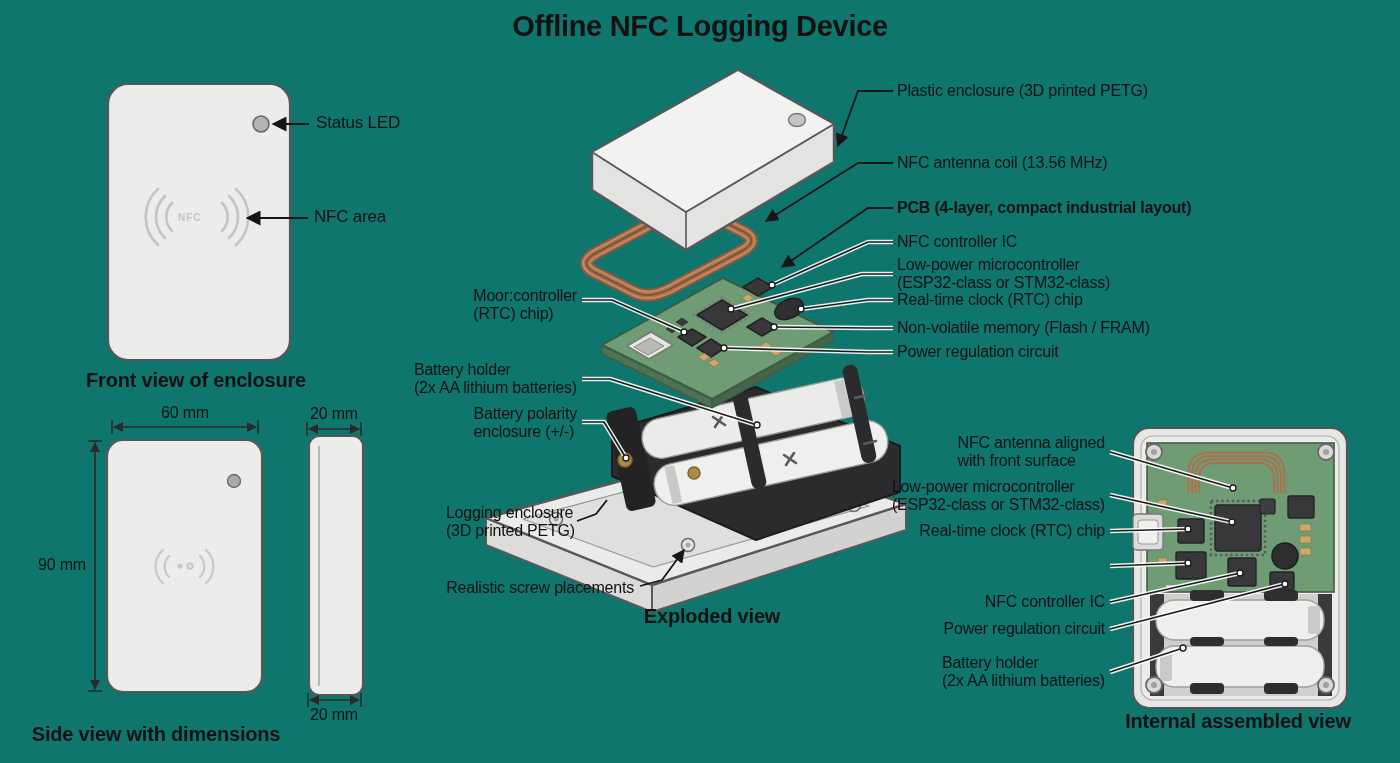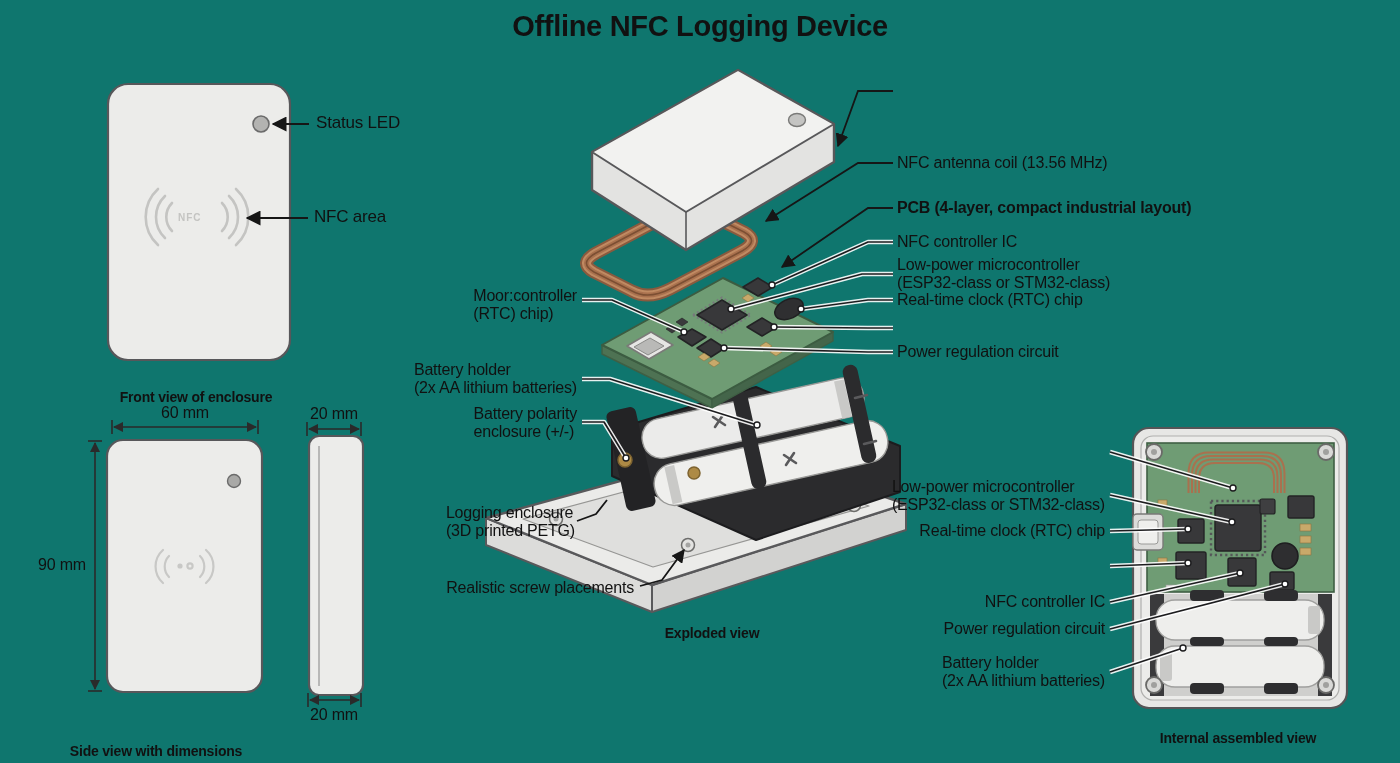--- a/index.html
+++ b/index.html
@@ -3,21 +3,21 @@
 <meta charset="utf-8">
 <style>
   html,body{margin:0;padding:0;background:#ffffff;}
   .canvas{position:relative;width:1400px;height:763px;background:#0f766e;overflow:hidden;
           font-family:"Liberation Sans",sans-serif;color:#111;}
   svg.art{position:absolute;left:0;top:0;}
   .lbl{position:absolute;font-size:16px;line-height:18px;white-space:nowrap;letter-spacing:-0.2px;}
   .r{}
   .c{transform:translateX(-50%);text-align:center;}
   .b{font-weight:bold;}
-  .cap{position:absolute;font-weight:bold;font-size:14px;white-space:nowrap;letter-spacing:-0.2px;margin-top:20px;}
+  .cap{position:absolute;font-weight:bold;font-size:20px;white-space:nowrap;letter-spacing:-0.2px;}
   .title{position:absolute;font-weight:bold;font-size:29px;letter-spacing:-0.3px;white-space:nowrap;}
 </style>
 </head>
 <body>
 
 <div class="canvas">
 
 <svg class="art" width="1400" height="763" viewBox="0 0 1400 763">
   <defs>
     <marker id="arr" viewBox="0 0 10 10" refX="9" refY="5" markerWidth="7.5" markerHeight="7.5" orient="auto-start-reverse">
@@ -308,28 +308,30 @@
 <div class="lbl" style="left:314px; top:208px; font-size:17px;">NFC area</div>
 <div class="lbl" style="left:178px; top:209px; font-size:10px; font-weight:bold; color:#c4c4c2; letter-spacing:1px;">NFC</div>
 <div class="cap c" style="left:196px; top:369px;">Front view of enclosure</div>
 
 <div class="lbl c" style="left:185px; top:404px;">60 mm</div>
 <div class="lbl c" style="left:334px; top:405px;">20 mm</div>
 <div class="lbl r" style="left:38px; top:556px; width:50px;">90 mm</div>
 <div class="lbl c" style="left:334px; top:706px;">20 mm</div>
 <div class="cap c" style="left:156px; top:723px;">Side view with dimensions</div>
 
+<div class="lbl" style="left:897px; top:82px;">Plastic enclosure (3D printed PETG)</div>
 <div class="lbl" style="left:897px; top:154px;">NFC antenna coil (13.56 MHz)</div>
 <div class="lbl b" style="left:897px; top:199px;">PCB (4-layer, compact industrial layout)</div>
 <div class="lbl" style="left:897px; top:233px;">NFC controller IC</div>
 <div class="lbl" style="left:897px; top:256px;">
   <div>Low-power microcontroller</div>
   <div>(ESP32-class or STM32-class)</div>
 </div>
 <div class="lbl" style="left:897px; top:291px;">Real-time clock (RTC) chip</div>
+<div class="lbl" style="left:897px; top:319px;">Non-volatile memory (Flash / FRAM)</div>
 <div class="lbl" style="left:897px; top:343px;">Power regulation circuit</div>
 
 <div class="lbl r" style="right:823px; top:287px;">
   <div>Moor:controller</div>
   <div>(RTC) chip)</div>
 </div>
 <div class="lbl r" style="right:823px; top:361px;">
   <div>Battery holder</div>
   <div>(2x AA lithium batteries)</div>
 </div>
@@ -337,20 +339,24 @@
   <div>Battery polarity</div>
   <div>enclosure (+/-)</div>
 </div>
 <div class="lbl r" style="right:825px; top:504px;">
   <div>Logging enclosure</div>
   <div>(3D printed PETG)</div>
 </div>
 <div class="lbl r" style="right:766px; top:579px;">Realistic screw placements</div>
 <div class="cap c" style="left:712px; top:605px;">Exploded view</div>
 
+<div class="lbl r" style="right:295px; top:434px;">
+  <div>NFC antenna aligned</div>
+  <div>with front surface</div>
+</div>
 <div class="lbl r" style="right:295px; top:478px;">
   <div>Low-power microcontroller</div>
   <div>(ESP32-class or STM32-class)</div>
 </div>
 <div class="lbl r" style="right:295px; top:522px;">Real-time clock (RTC) chip</div>
 <div class="lbl r" style="right:295px; top:593px;">NFC controller IC</div>
 <div class="lbl r" style="right:295px; top:620px;">Power regulation circuit</div>
 <div class="lbl r" style="right:295px; top:654px;">
   <div>Battery holder</div>
   <div>(2x AA lithium batteries)</div>

